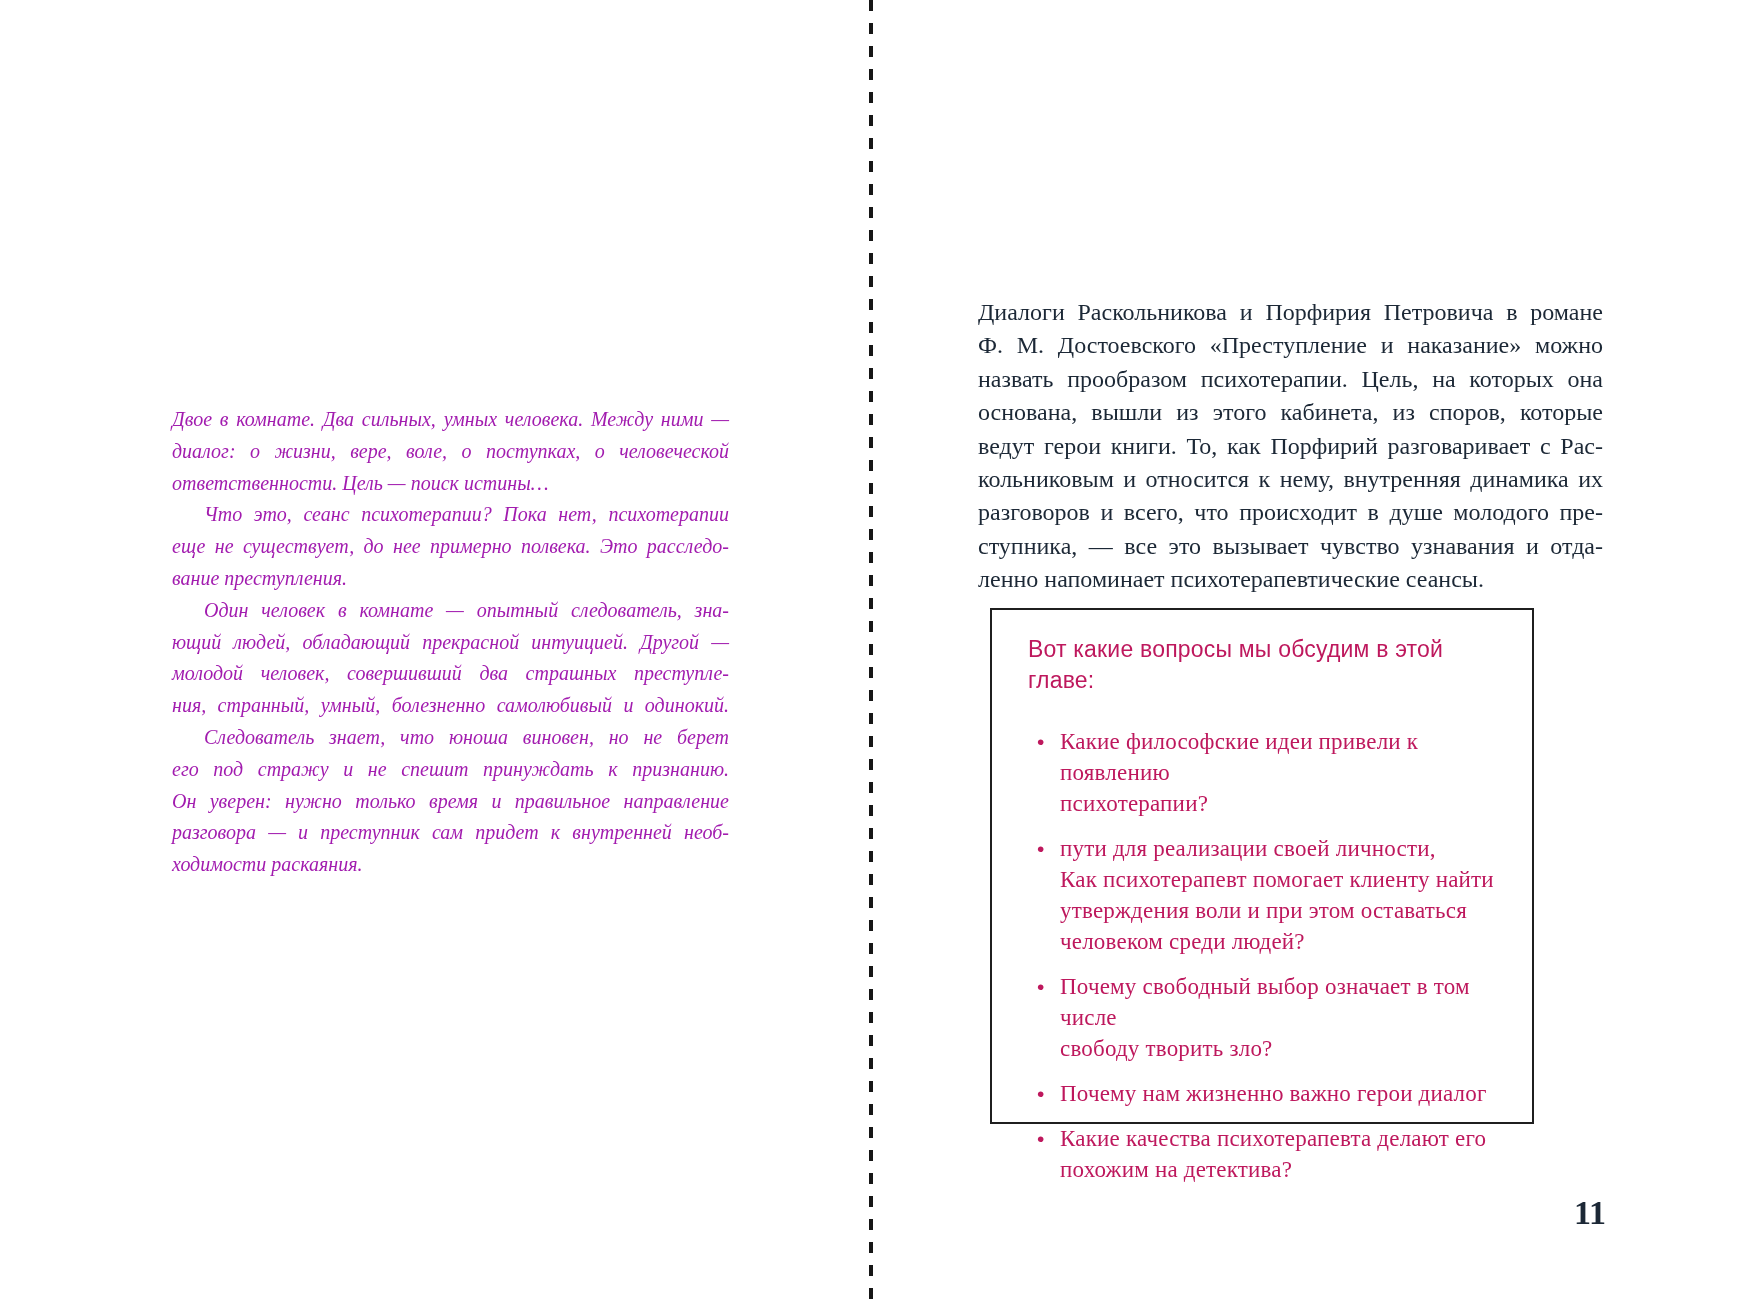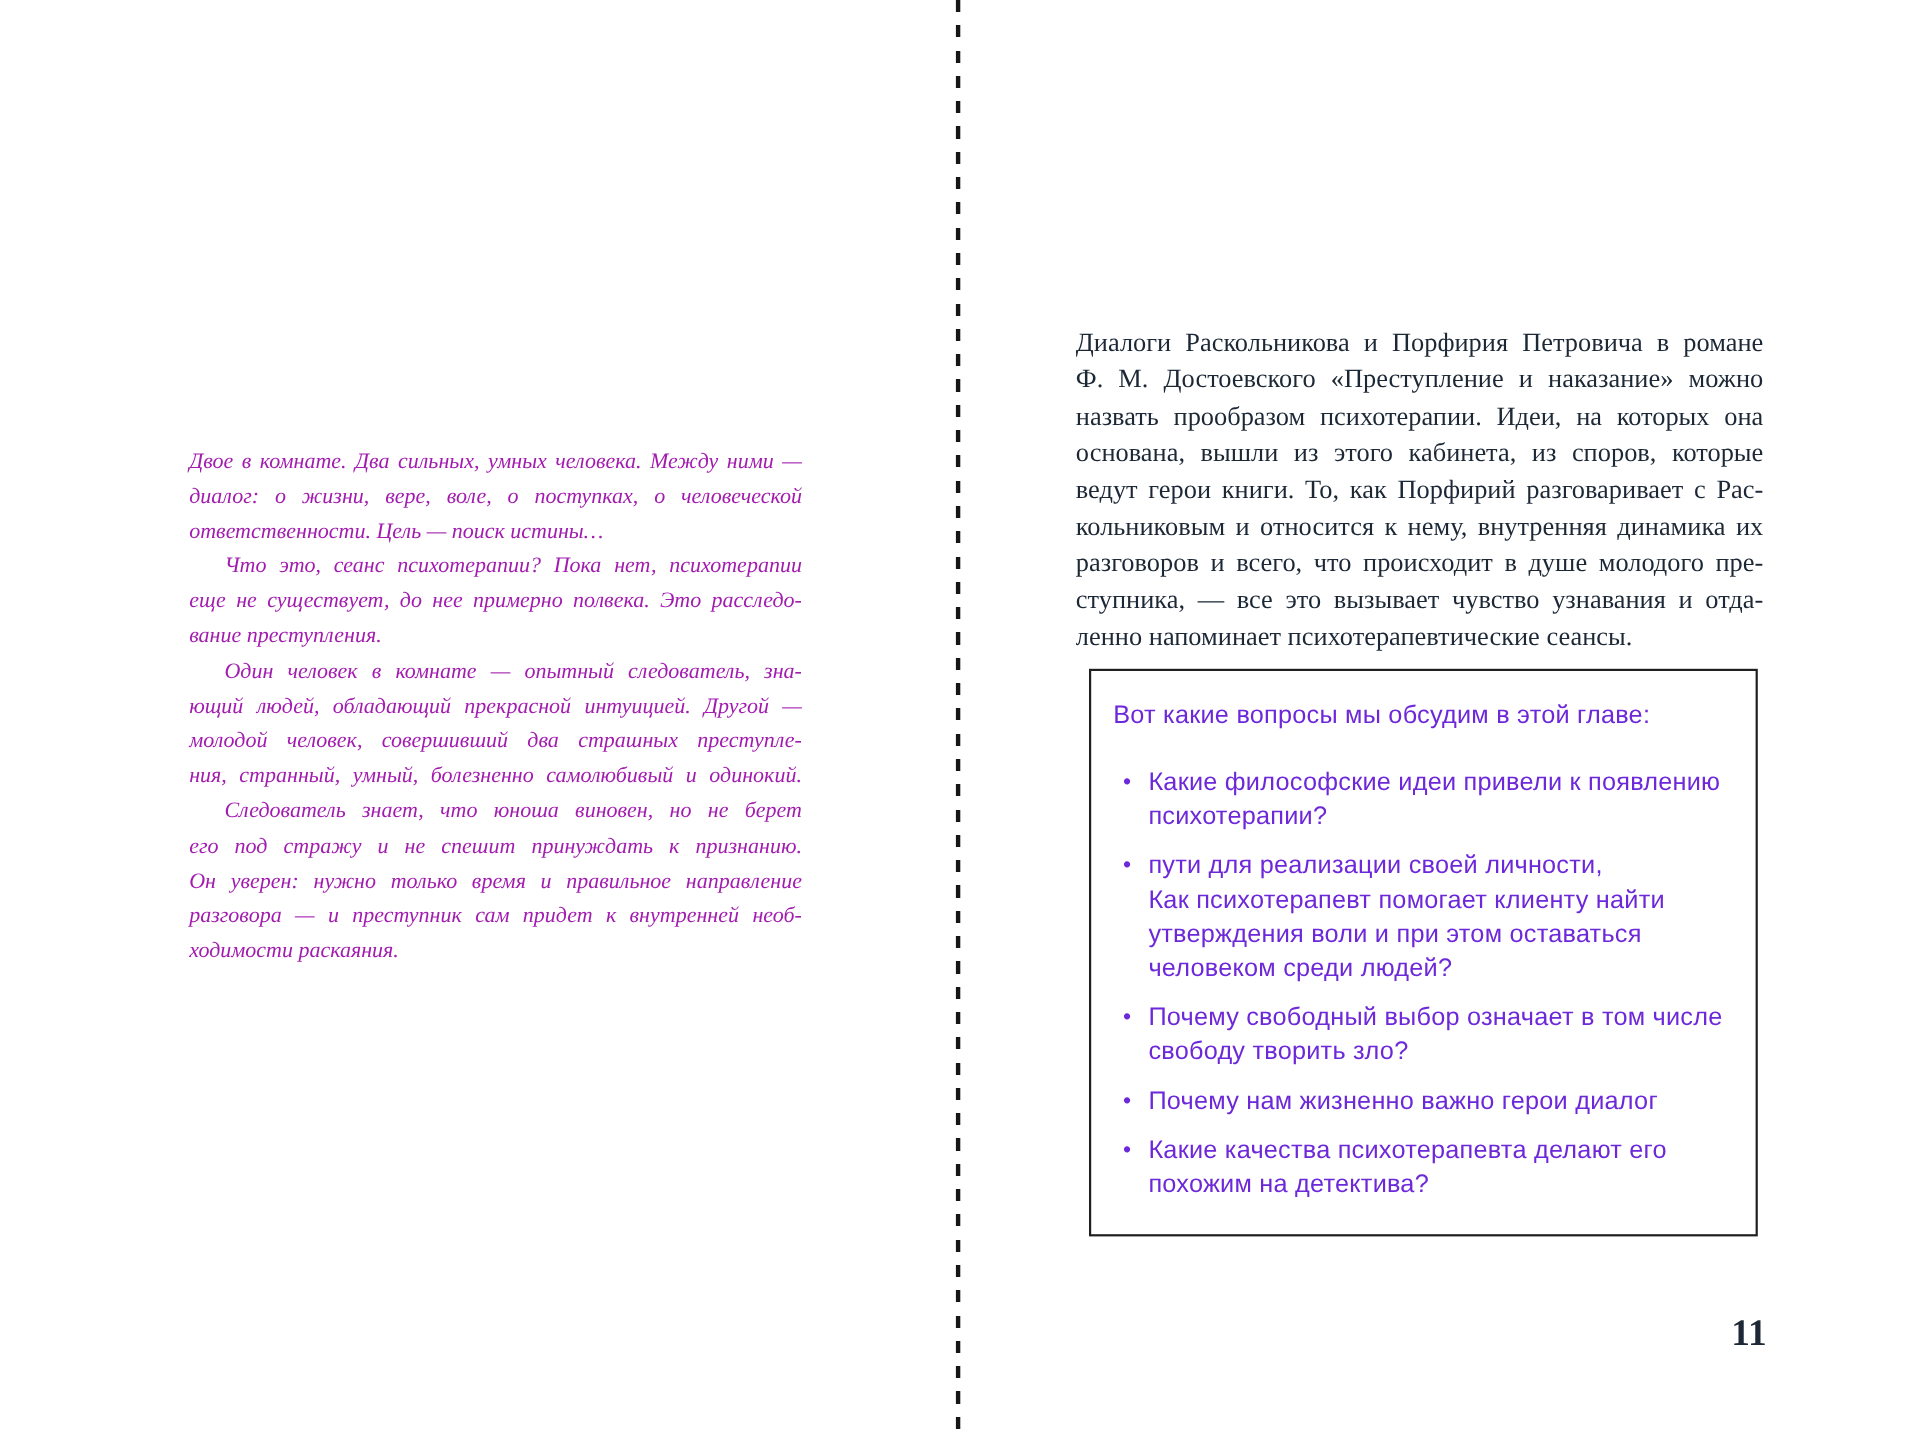--- a/index.html
+++ b/index.html
@@ -46,40 +46,40 @@
 
   .line { width: 100%; }
   .fill { text-align: justify; text-align-last: justify; }
   .end  { text-align: left; text-align-last: left; }
   .ind  { text-indent: 32px; }
 
   
   .qbox {
     position: absolute;
     left: 990px; top: 608px;
-    width: 608px; height: 516px;
+    width: 544px; height: 516px;
     border: 2px solid #1f1f1f;
-    padding: 24px 30px 0 20px;
+    padding: 24px 30px 0 36px;
     font-family: "Liberation Sans", sans-serif;
     font-size: 23px;
     line-height: 31px;
     letter-spacing: 0.2px;
-    color: #6d28d9;
+    color: #be185d;
     background: #ffffff;
   }
   .qbox-header { margin-bottom: 30px; }
   .q-item { display: flex; margin-bottom: 14px; }
   .q-bullet {
     width: 32px;
     flex: 0 0 32px;
     text-align: left;
     padding-left: 9px;
     font-size: 21px;
   }
-  .q-lines { flex: 1 1 auto; }
+  .q-lines { flex: 1 1 auto; font-family: Liberation Serif, serif; }
 
   
   .page-number {
     position: absolute;
     left: 1568px; top: 1194px;
     width: 44px;
     text-align: center;
     font-family: "Liberation Serif", serif;
     font-weight: bold;
     font-size: 34px;
@@ -105,21 +105,21 @@
   <div class="line fill ind">Следователь знает, что юноша виновен, но не берет</div>
   <div class="line fill">его под стражу и не спешит принуждать к признанию.</div>
   <div class="line fill">Он уверен: нужно только время и правильное направление</div>
   <div class="line fill">разговора — и преступник сам придет к внутренней необ-</div>
   <div class="line end">ходимости раскаяния.</div>
 </div>
 
 <div class="right-para">
   <div class="line fill">Диалоги Раскольникова и Порфирия Петровича в романе</div>
   <div class="line fill">Ф. М. Достоевского «Преступление и наказание» можно</div>
-  <div class="line fill">назвать прообразом психотерапии. Идеи, на которых она</div>
+  <div class="line fill">назвать прообразом психотерапии. Цель, на которых она</div>
   <div class="line fill">основана, вышли из этого кабинета, из споров, которые</div>
   <div class="line fill">ведут герои книги. То, как Порфирий разговаривает с Рас-</div>
   <div class="line fill">кольниковым и относится к нему, внутренняя динамика их</div>
   <div class="line fill">разговоров и всего, что происходит в душе молодого пре-</div>
   <div class="line fill">ступника, — все это вызывает чувство узнавания и отда-</div>
   <div class="line end">ленно напоминает психотерапевтические сеансы.</div>
 </div>
 
 <div class="qbox">
   <div class="qbox-header">Вот какие вопросы мы обсудим в этой главе:</div>

